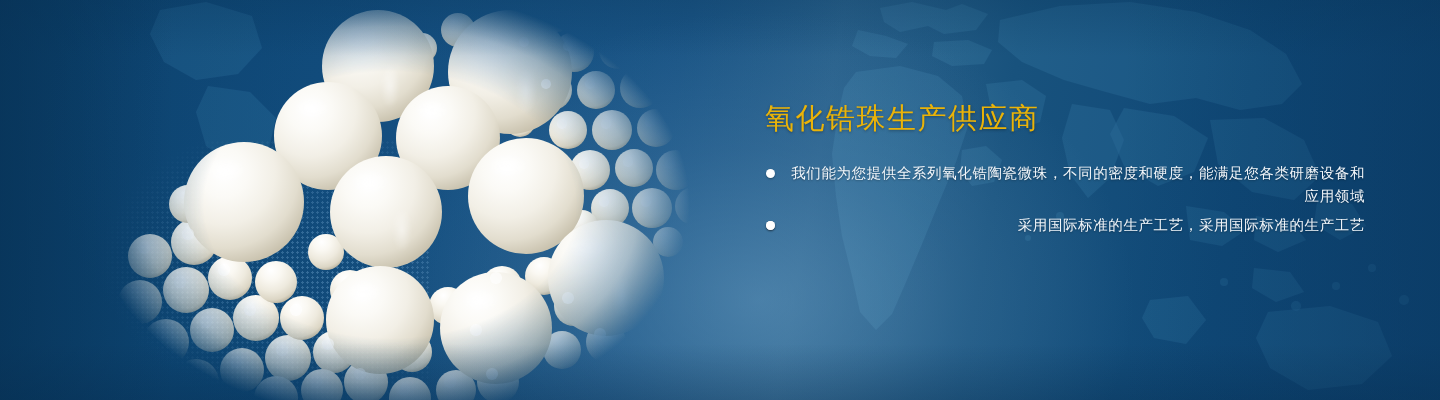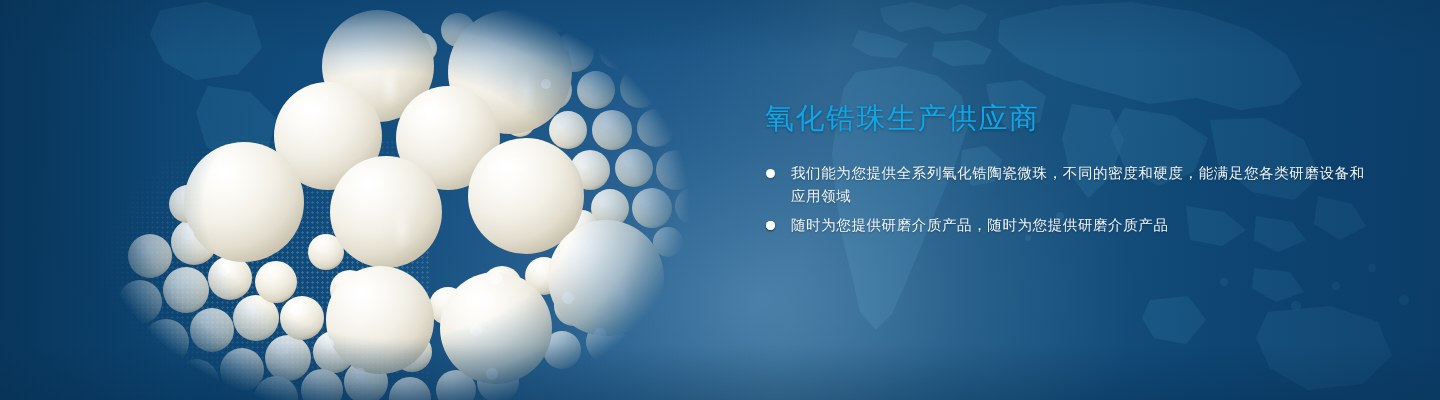--- a/index.html
+++ b/index.html
@@ -46,21 +46,21 @@
   .beads {
     position:absolute; left:90px; top:-10px; width:660px; height:420px;
     pointer-events:none;
   }
 
   
   .copy {
     position:absolute; left:765px; top:100px; width:600px;
   }
   .headline {
-    font-size:29px; font-weight:400; color:#0ea5e9;
+    font-size:29px; font-weight:400; color:#eab308;
     letter-spacing:1.5px; line-height:1.25;
     text-shadow:0 1px 3px rgba(0,0,0,0.35);
     white-space:nowrap;
   }
   .bullets { margin-top:26px; }
   .bullet-row {
     position:relative; padding-left:26px;
     margin-bottom:6px;
   }
   .bullet-dot {
@@ -317,32 +317,32 @@
       </g>
     </g>
   </svg>
 
   <div class="bg-vignette"></div>
 
   <div class="copy">
 
     <h1 class="headline">氧化锆珠生产供应商</h1>
 
-    <ul class="bullets" style="list-style:none;">
+    <ul class="bullets" style="list-style:none;text-align:right;">
 
       <li class="bullet-row">
         <span class="bullet-dot"></span>
         <span class="bullet-text">我们能为您提供全系列氧化锆陶瓷微珠，不同的密度和硬度，能满足您各类研磨设备和应用领域</span>
       </li>
 
       <li class="bullet-row">
         <span class="bullet-dot"></span>
       </li>
 
       <li class="bullet-row">
         <span class="bullet-dot"></span>
-        <span class="bullet-text">随时为您提供研磨介质产品，随时为您提供研磨介质产品</span>
+        <span class="bullet-text">采用国际标准的生产工艺，采用国际标准的生产工艺</span>
       </li>
 
     </ul>
   </div>
 
 </div>
 
 </body></html>

